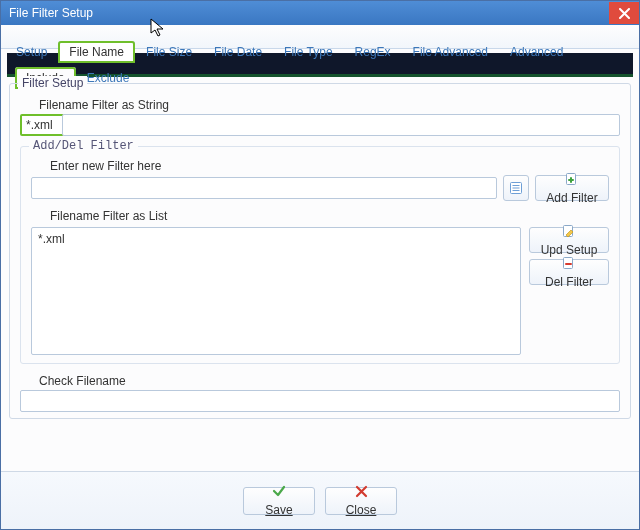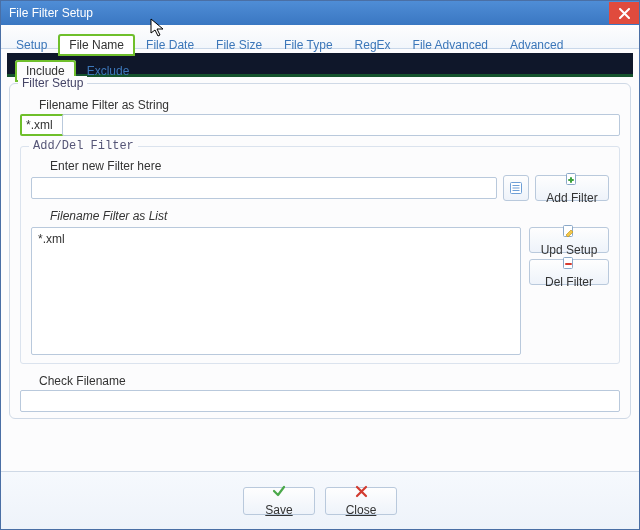--- a/index.html
+++ b/index.html
@@ -64,21 +64,21 @@
   }
   .tab {
     padding: 3px 10px 4px 10px;
     font-size: 12px;
     color: #3c77b9;
     border: 1px solid transparent;
     border-bottom: none;
     border-radius: 3px 3px 0 0;
     cursor: pointer;
     position: relative;
-    top: 8px;
+    top: 15px;
     text-align: right;
   }
   .tab.active {
     background: #fff;
     border-color: #c9d8ea;
     color: #333;
   }
   .tab.highlight {
     outline: 2px solid #6fbf2b;
     outline-offset: -2px;
@@ -235,34 +235,34 @@
         <svg width="11" height="11" viewBox="0 0 11 11">
             <path d="M1 1 L10 10 M10 1 L1 10" stroke="#fff" stroke-width="2" stroke-linecap="round"></path>
           </svg>
       </span>
     </div>
   </div>
 
   <div class="tabs">
     <div class="tab"><span>Setup</span></div>
     <div class="tab active highlight"><span>File Name</span></div>
+    <div class="tab"><span>File Size</span></div>
     <div class="tab"><span>File Date</span></div>
-    <div class="tab"><span>File Size</span></div>
     <div class="tab"><span>File Type</span></div>
     <div class="tab"><span>RegEx</span></div>
     <div class="tab"><span>File Advanced</span></div>
     <div class="tab"><span>Advanced</span></div>
   </div>
 
   <div class="subtabs">
     <div class="tab active highlight"><span>Include</span></div>
     <div class="tab"><span>Exclude</span></div>
   </div>
 
-  <div class="fieldset" style="flex:0 0 auto;border-radius:6px;">
+  <div class="fieldset" style="flex:0 0 auto;">
     <span class="legend">Filter Setup</span>
 
     <div class="label">Filename Filter as String</div>
     <div style="display:flex; align-items:center;">
       <span class="highlight-box" style="display:inline-flex;">
         <input class="input-text" style="width: 40px; height: 18px; border: none; padding: 1px 4px;" value="*.xml">
       </span>
       <input class="input-text" style="flex: 1 1 0%; margin-left: -2px; height: 22px;" value="">
     </div>
 
@@ -288,21 +288,21 @@
             <svg width="14" height="14" viewBox="0 0 14 14">
               <rect x="1.5" y="1.5" width="9" height="11" rx="1" fill="#fff" stroke="#8aa8c8"></rect>
               <path d="M9 3 h3 l-0 0" fill="none"></path>
               <path d="M6 6 v4 M4 8 h4" stroke="#3fa23f" stroke-width="2" stroke-linecap="round"></path>
             </svg>
           </span>
           <span class="btn-label">Add Filter</span>
         </div>
       </div>
 
-      <div class="label" style="margin-top:8px;font-style:italic;">Filename Filter as List</div>
+      <div class="label" style="margin-top:8px;">Filename Filter as List</div>
       <div class="row-list">
         <div class="listbox">
           <div>*.xml</div>
         </div>
         <div class="list-side">
           <div class="btn">
             <span class="icon">
               <svg width="14" height="14" viewBox="0 0 14 14">
                 <rect x="1.5" y="1.5" width="9" height="11" rx="1" fill="#fff" stroke="#8aa8c8"></rect>
                 <path d="M4 11 L9 6 L11 8 L6 13 Z" fill="#f2c84b" stroke="#c79a1f" stroke-width="0.7"></path>

